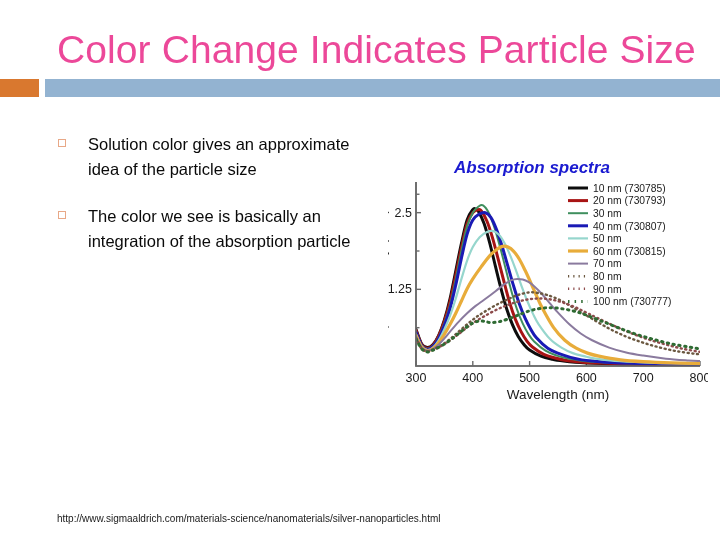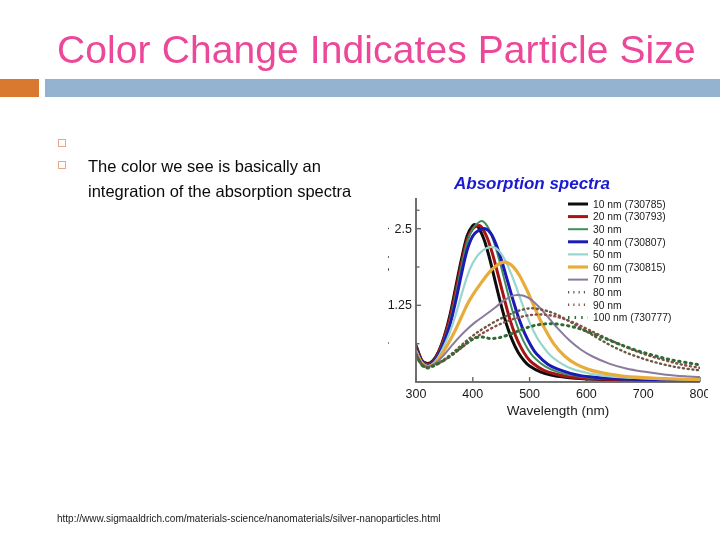--- a/index.html
+++ b/index.html
@@ -27,21 +27,21 @@
   .bullet{position:relative;padding-left:30px;margin-bottom:22px;}
   .bullet .sq{
     position:absolute;left:0;top:7px;width:8px;height:8px;
     border:1.6px solid #e8a887;background:transparent;box-sizing:border-box;
   }
   .bullet .txt{
     font-size:16.5px;line-height:25px;color:#0a0a0a;font-weight:400;
   }
 
   
-  .chart-wrap{position:absolute;left:388px;top:168px;width:320px;height:262px;}
+  .chart-wrap{position:absolute;left:388px;top:152px;width:320px;height:262px;}
   .chart-heading{
     position:absolute;left:66px;top:6px;
     font-size:17px;font-style:italic;font-weight:bold;color:#1a1ad0;
     white-space:nowrap;
   }
   .chart-svg{position:absolute;left:0;top:24px;}
 
   .axis-line{stroke:#6a6a6a;stroke-width:1.6;fill:none;}
   .tick{stroke:#6a6a6a;stroke-width:1.4;}
   .ticklbl{font-family:"Liberation Sans",sans-serif;font-size:12.5px;fill:#1a1a1a;}
@@ -61,24 +61,25 @@
 <div class="slide">
 
   <div class="title">Color Change Indicates Particle Size</div>
 
   <div class="bar-orange"></div>
   <div class="bar-blue"></div>
 
   <div class="bullets">
     <div class="bullet">
       <span class="sq"></span>
+      <span class="txt">Solution color gives an approximate idea of the particle size</span>
     </div>
     <div class="bullet">
       <span class="sq"></span>
-      <span class="txt">The color we see is basically an integration of the absorption spectra</span>
+      <span class="txt">The color we see is basically an integration of the absorption particle</span>
     </div>
   </div>
 
   <div class="chart-wrap">
     <div class="chart-heading">Absorption spectra</div>
     <svg class="chart-svg" id="spectra-svg" width="320" height="236" viewBox="0 0 320 236">
         <path d="M28 6 L28 190 L312 190" class="axis-line"></path>
         <line x1="28" y1="190" x2="28" y2="185" class="tick"></line>
         <text x="28" y="206" text-anchor="middle" class="ticklbl">300</text>
         <line x1="84.80000000000001" y1="190" x2="84.80000000000001" y2="185" class="tick"></line>

